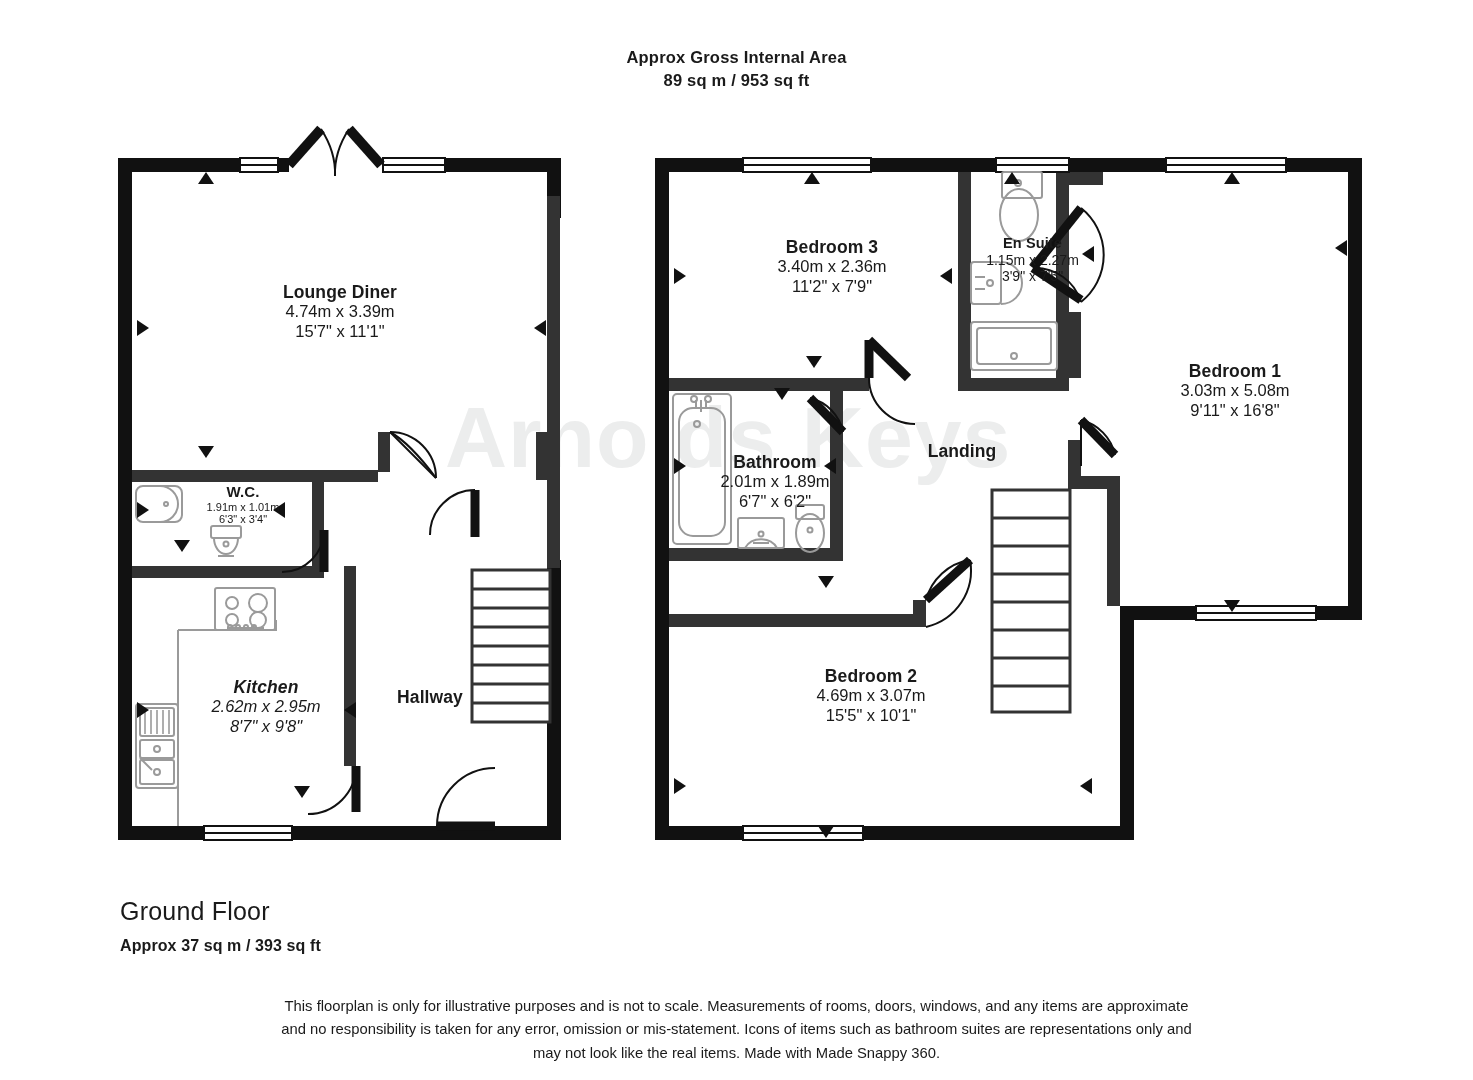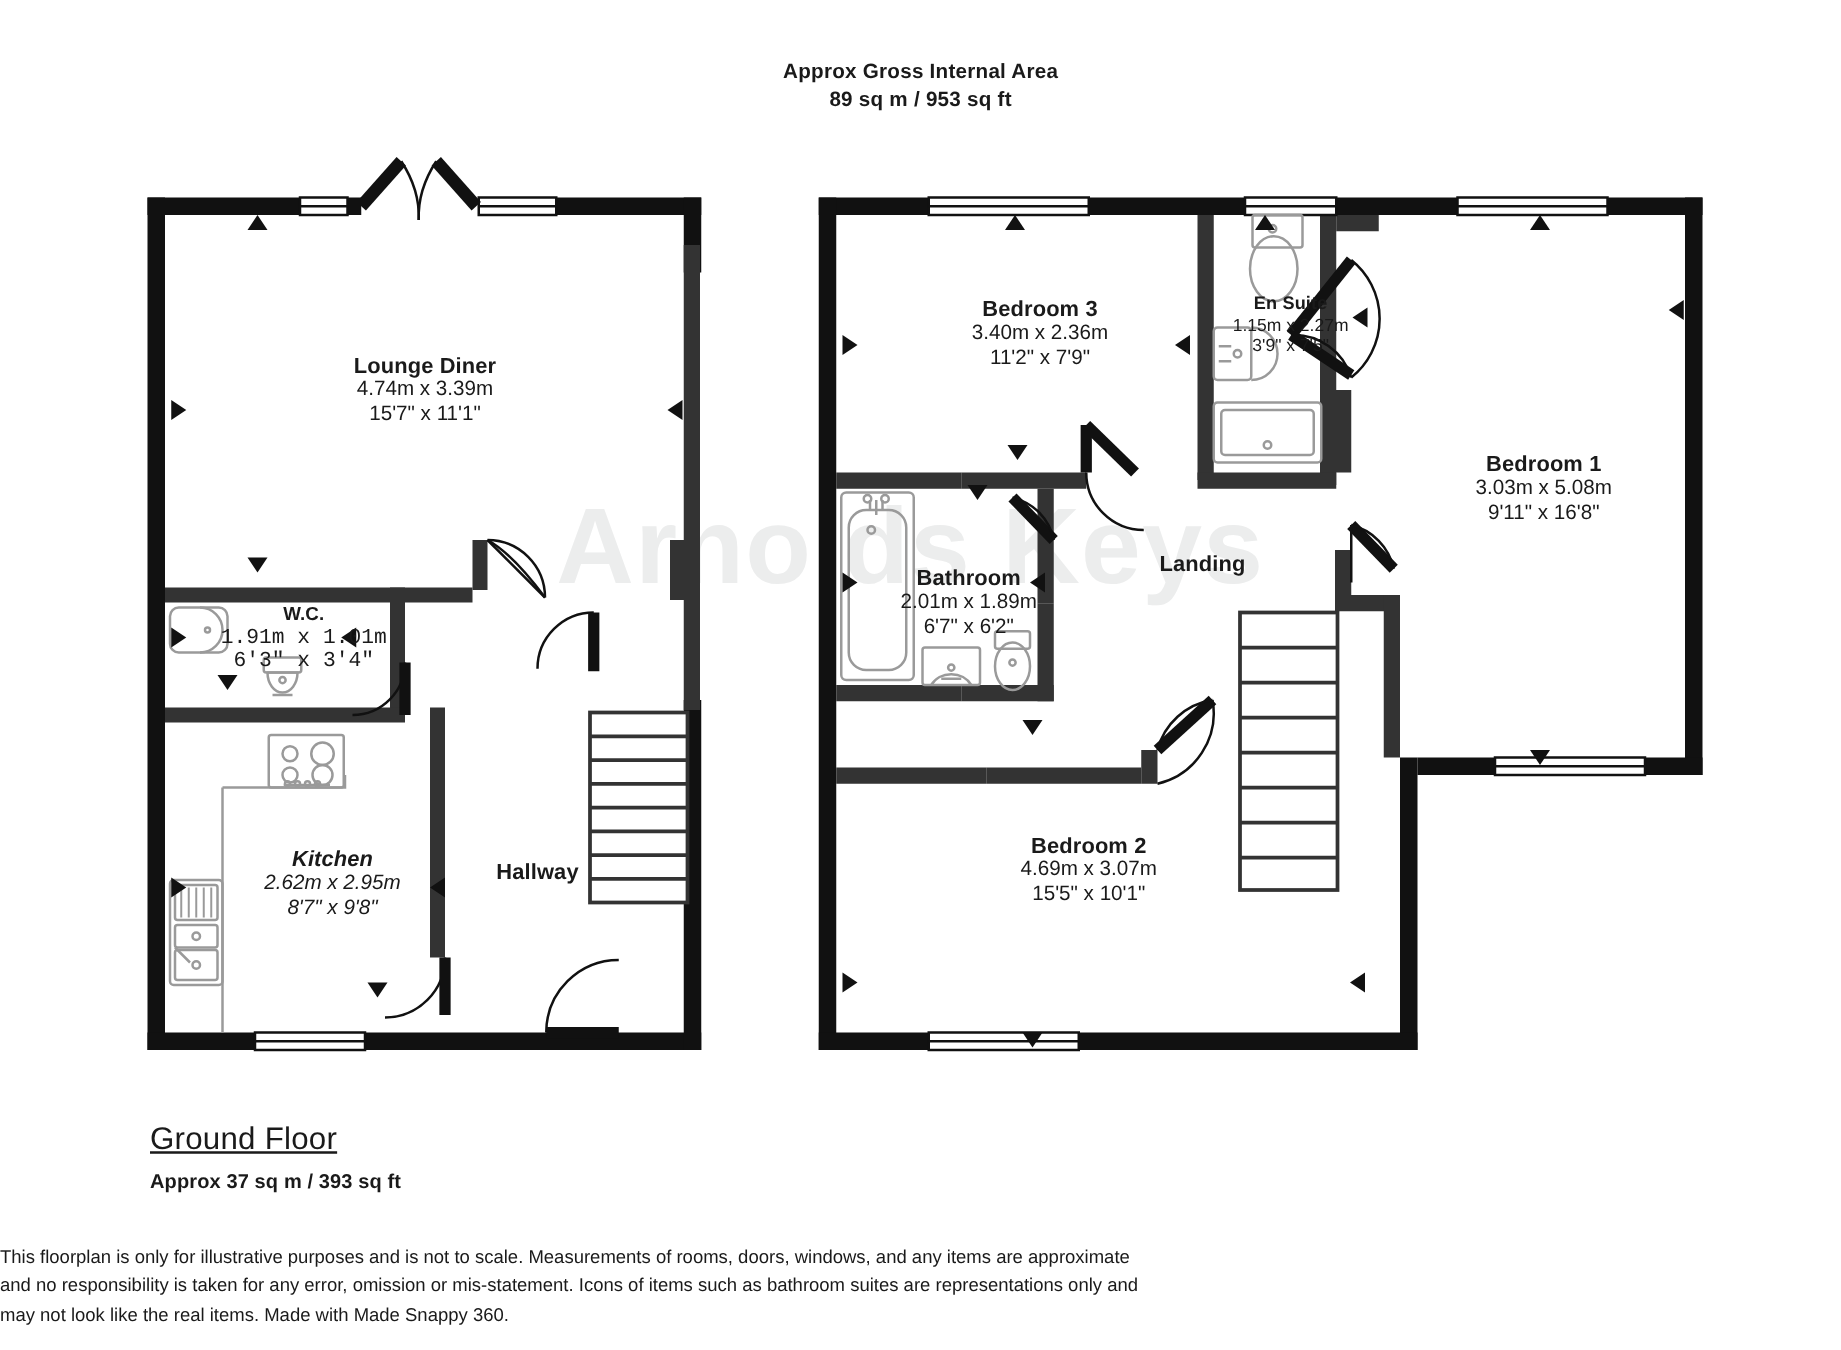--- a/index.html
+++ b/index.html
@@ -18,31 +18,31 @@
      white-space:nowrap;line-height:90px;user-select:none;}
 
   
   svg.plan{position:absolute;left:0;top:0;width:1473px;height:1080px;overflow:visible;}
 
   
   .rlabel{position:absolute;text-align:center;line-height:1.17;white-space:nowrap;}
   .rlabel .nm{font-size:17.5px;font-weight:bold;letter-spacing:.1px;}
   .rlabel .dm{font-size:16.5px;font-weight:normal;letter-spacing:0px;}
   .rlabel.small .nm{font-size:15px;}
-  .rlabel.small .dm{font-size:17px;font-family:Liberation Mono, monospace;}
+  .rlabel.small .dm{font-size:11px;}
   .rlabel.tiny .nm{font-size:14.5px;}
   .rlabel.tiny .dm{font-size:14px;}
 
   
   .fcap{position:absolute;}
-  .fcap .t{font-size:25px;font-weight:normal;letter-spacing:.2px;text-decoration:underline;}
+  .fcap .t{font-size:25px;font-weight:normal;letter-spacing:.2px;}
   .fcap .s{font-size:16px;font-weight:bold;margin-top:11px;letter-spacing:.1px;}
 
   
-  #disclaimer{position:absolute;left:0;top:995px;width:1473px;
+  #disclaimer{position:absolute;left:0;top:995px;width:1473px;text-align:center;
      font-size:14.8px;line-height:1.58;color:#1a1a1a;}
   #disclaimer div{white-space:nowrap;}
 </style>
 </head>
 <body>
 
 <div class="page">
 
   <div id="header">
     <div class="l1">Approx Gross Internal Area</div>

